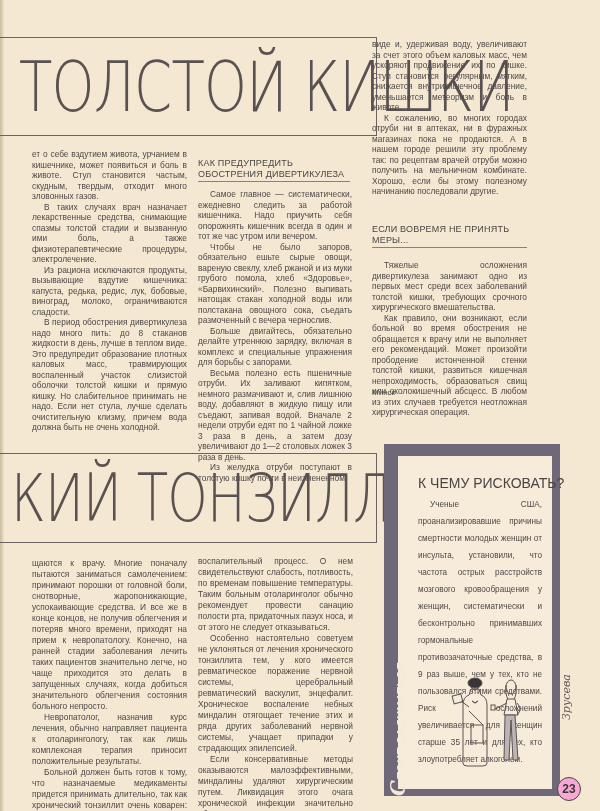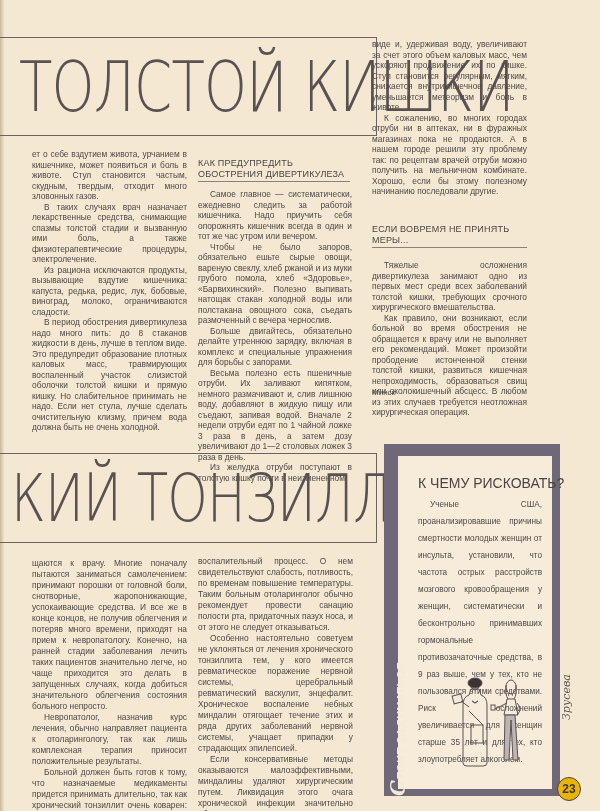--- a/index.html
+++ b/index.html
@@ -47,21 +47,21 @@
     transform:rotate(-90deg); transform-origin:left top;
     color:#f3ead8; font-weight:bold; font-style:italic;
     font-size:11px; letter-spacing:0.5px; white-space:nowrap;
     text-transform:uppercase;
   }
   .vert-label .big { font-size:20px; font-family:"DejaVu Serif", serif; }
   .page-num {
     position:absolute; left:557px; top:777px; width:22px; height:22px;
     border:1.5px solid #4a4444; border-radius:50%;
     display:flex; align-items:center; justify-content:center;
-    font-weight:bold; font-size:12px; color:#3b3636; background:#eab308;
+    font-weight:bold; font-size:12px; color:#3b3636; background:#f9a8d4;
   }
   .sig {
     position:absolute; left:560px; top:720px; transform:rotate(-90deg);
     transform-origin:left top; font-family:"DejaVu Serif", serif;
     font-style:italic; font-size:11px; color:#5a5252; white-space:nowrap;
   }
 </style>
 </head>
 <body>
 

